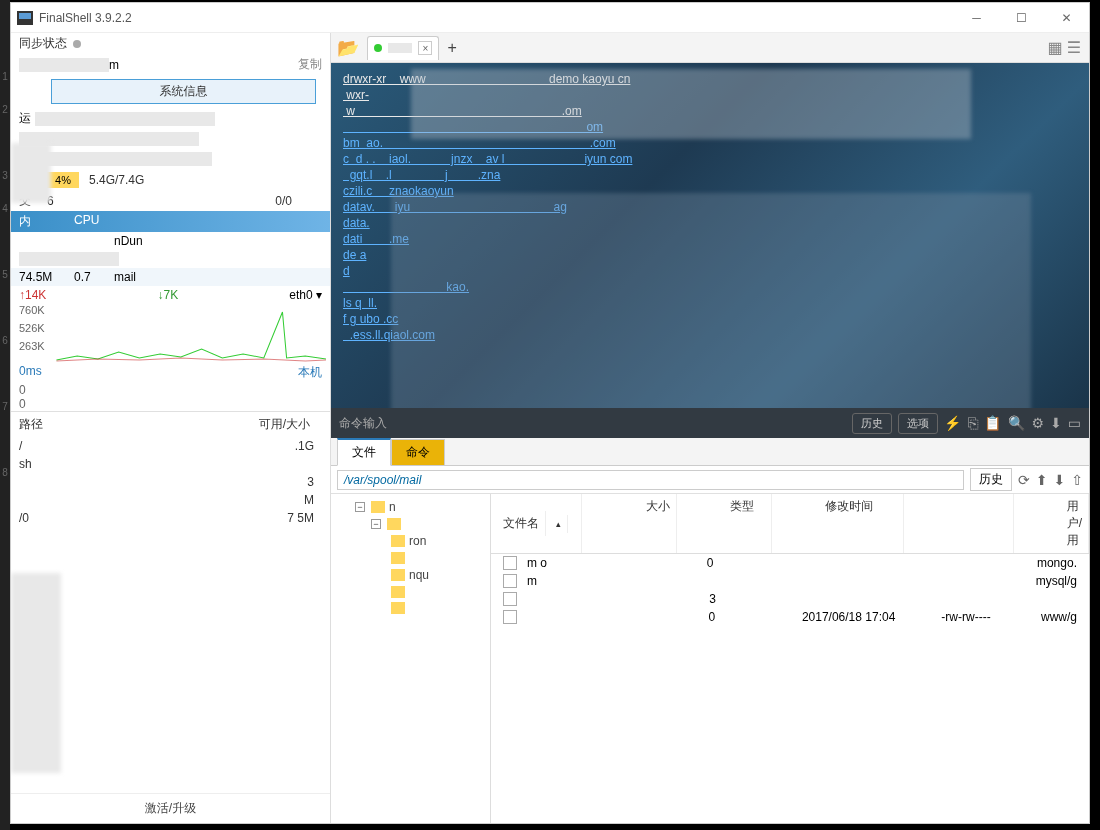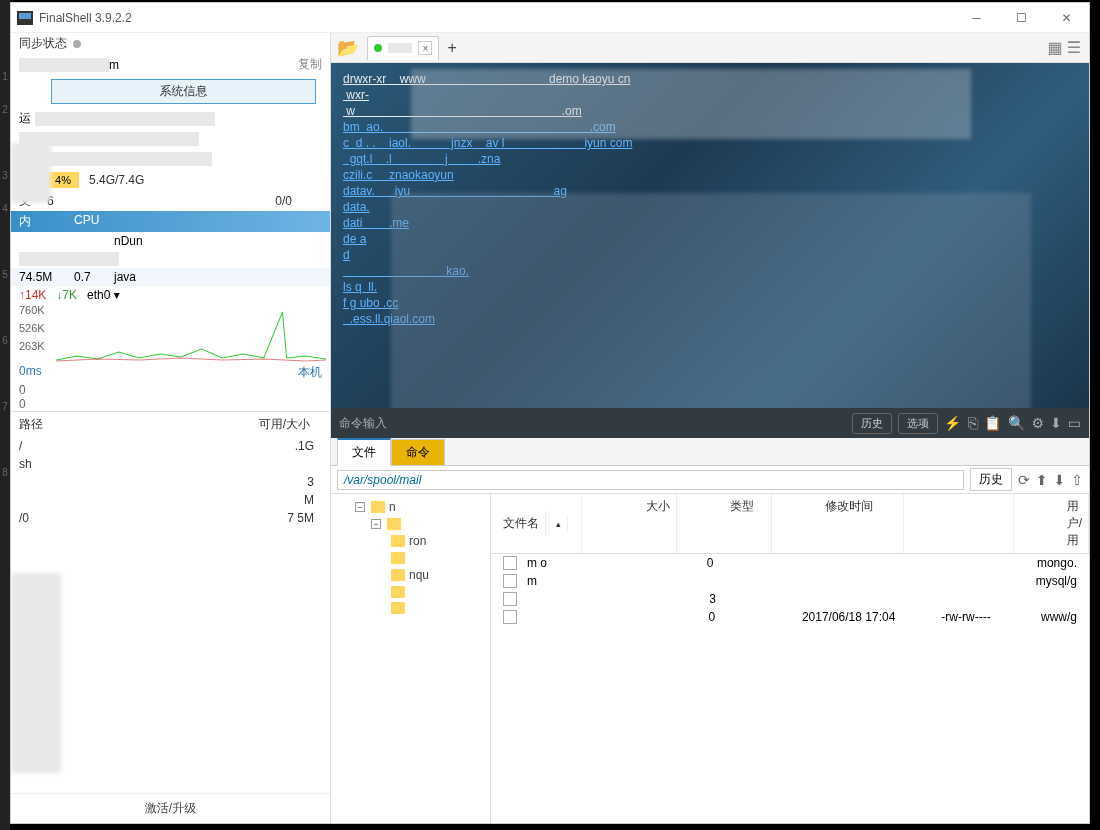--- a/index.html
+++ b/index.html
@@ -32,21 +32,21 @@
 .mem-bar { flex: 0 0 32px; background: #ffd75e; height: 16px; display: flex; align-items: center; justify-content: center; font-size: 11px; }
 .mem-txt { margin-left: 10px; color: #333; }
 
 .proc-header { background: linear-gradient(90deg, #3a8fc8, #6fb4e6); color: #fff; padding: 2px 8px; display: flex; }
 .proc-row { display: flex; padding: 2px 8px; }
 .proc-row.alt { background: #f0f6fb; }
 .proc-row span:nth-child(1) { width: 55px; }
 .proc-row span:nth-child(2) { width: 40px; }
 .proc-row span:nth-child(3) { flex: 1; }
 
-.net-row { padding: 2px 8px; display: flex; gap: 10px; align-items: center; }
+.net-row { padding: 2px 8px; display: flex; gap: 10px; align-items: center; justify-content: space-between; }
 .up-arrow { color: #c33; }
 .dn-arrow { color: #393; }
 .net-graph { height: 58px; margin: 0 4px; position: relative; background: #fff; }
 .net-graph .ylabel { position: absolute; left: 4px; font-size: 11px; color: #666; }
 .net-graph svg { width: 100%; height: 100%; }
 .latency { padding: 2px 8px; color: #2a7ab8; display: flex; }
 .latency .local { margin-left: auto; color: #2a7ab8; }
 .latency-vals { padding: 0 8px; color: #666; }
 
 .disk-hdr { display: flex; padding: 4px 8px; border-top: 1px solid #e0e0e0; color: #333; font-weight: 400; }
@@ -185,21 +185,21 @@
         <span></span>
           <span></span>
           <span>nDun</span>
       </div>
       <div class="proc-row">
           <span class="redact" style="width:100px"></span>
         </div>
       <div class="proc-row alt">
         <span>74.5M</span>
           <span>0.7</span>
-          <span>java</span>
+          <span>mail</span>
       </div>
       <div class="net-row">
         <span class="up-arrow">↑<span>14K</span></span>
         <span class="dn-arrow">↓<span>7K</span></span>
         <span><span>eth0</span> ▾</span>
       </div>
       <div class="net-graph">
         <div class="ylabel" style="top:0">760K</div>
         <div class="ylabel" style="top:18px">526K</div>
         <div class="ylabel" style="top:36px">263K</div>
@@ -263,20 +263,21 @@
         </div>
       </div>
 
       <div class="terminal">
         <div class="line file">drwxr-xr    www                                     demo kaoyu cn</div>
         <div class="line"></div>
         <div class="line file"> wxr-</div>
         <div class="line file"> w                                                              .om</div>
         <div class="line"></div>
         <div class="line"></div>
+        <div class="line dir">                                                                         om</div>
         <div class="line dir">bm  ao.                                                              .com</div>
         <div class="line dir">c  d . .    iaol.            jnzx    av l                        iyun com</div>
         <div class="line dir">  gqt.l    .l                j         .zna</div>
         <div class="line dir">czili.c     znaokaoyun</div>
         <div class="line dir">datav.      iyu                                           ag</div>
         <div class="line dir">data.</div>
         <div class="line dir">dati        .me</div>
         <div class="line dir">de a</div>
         <div class="line dir">d</div>
         <div class="line dir">                               kao.</div>

